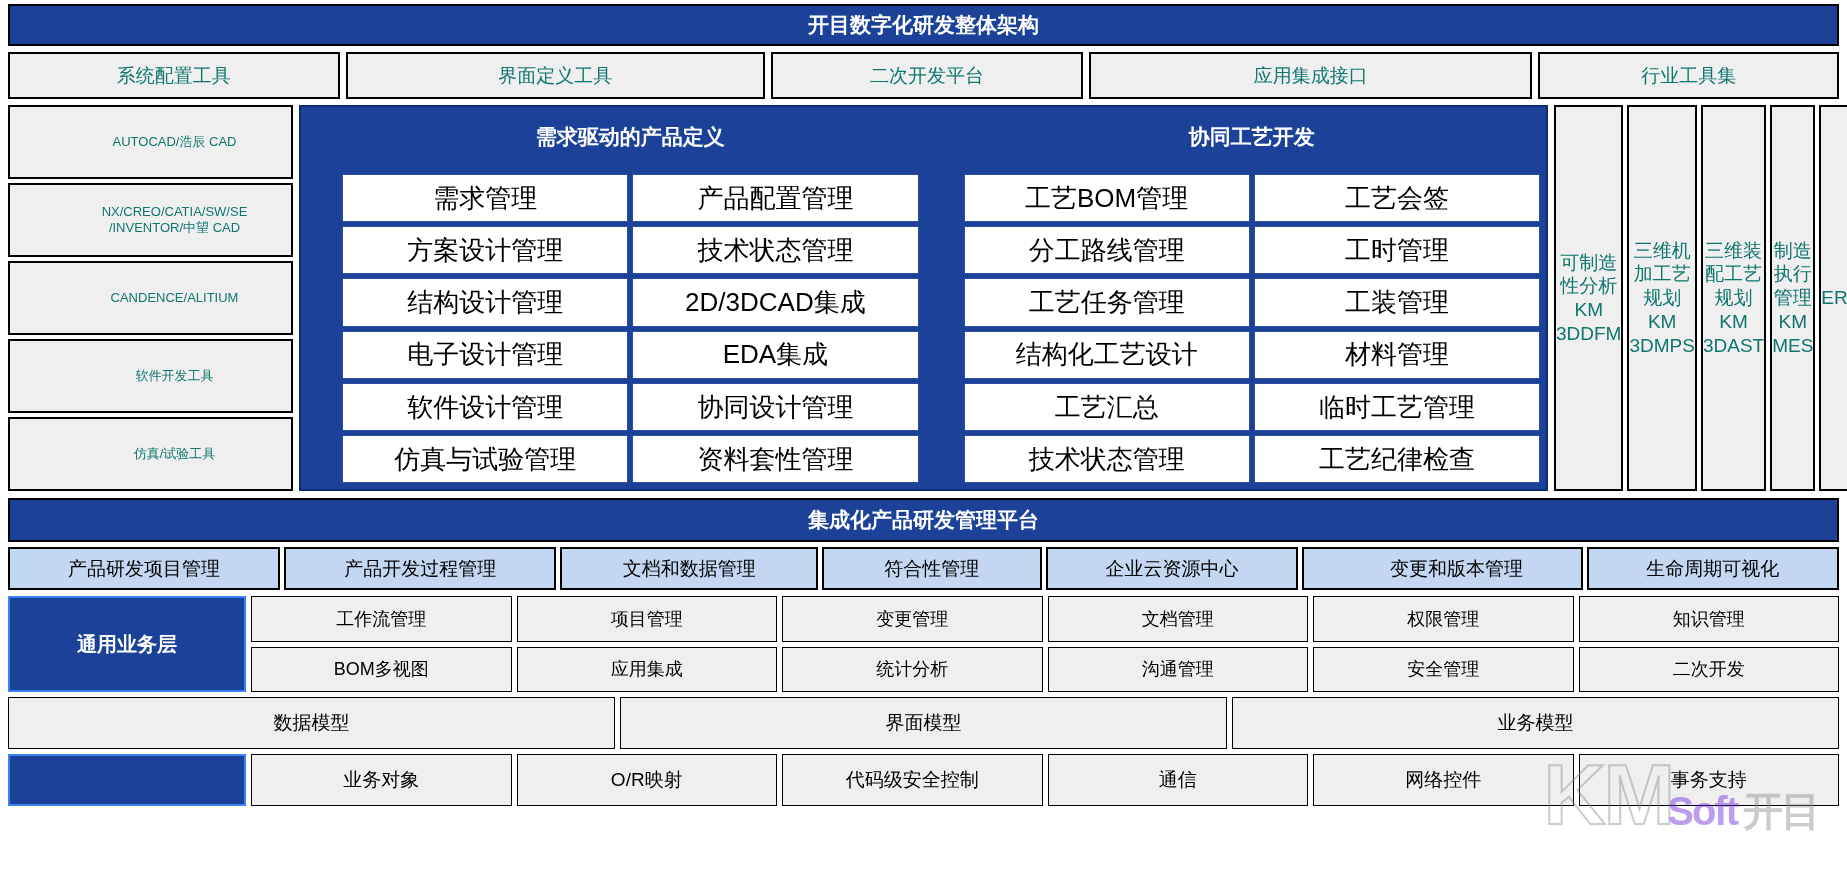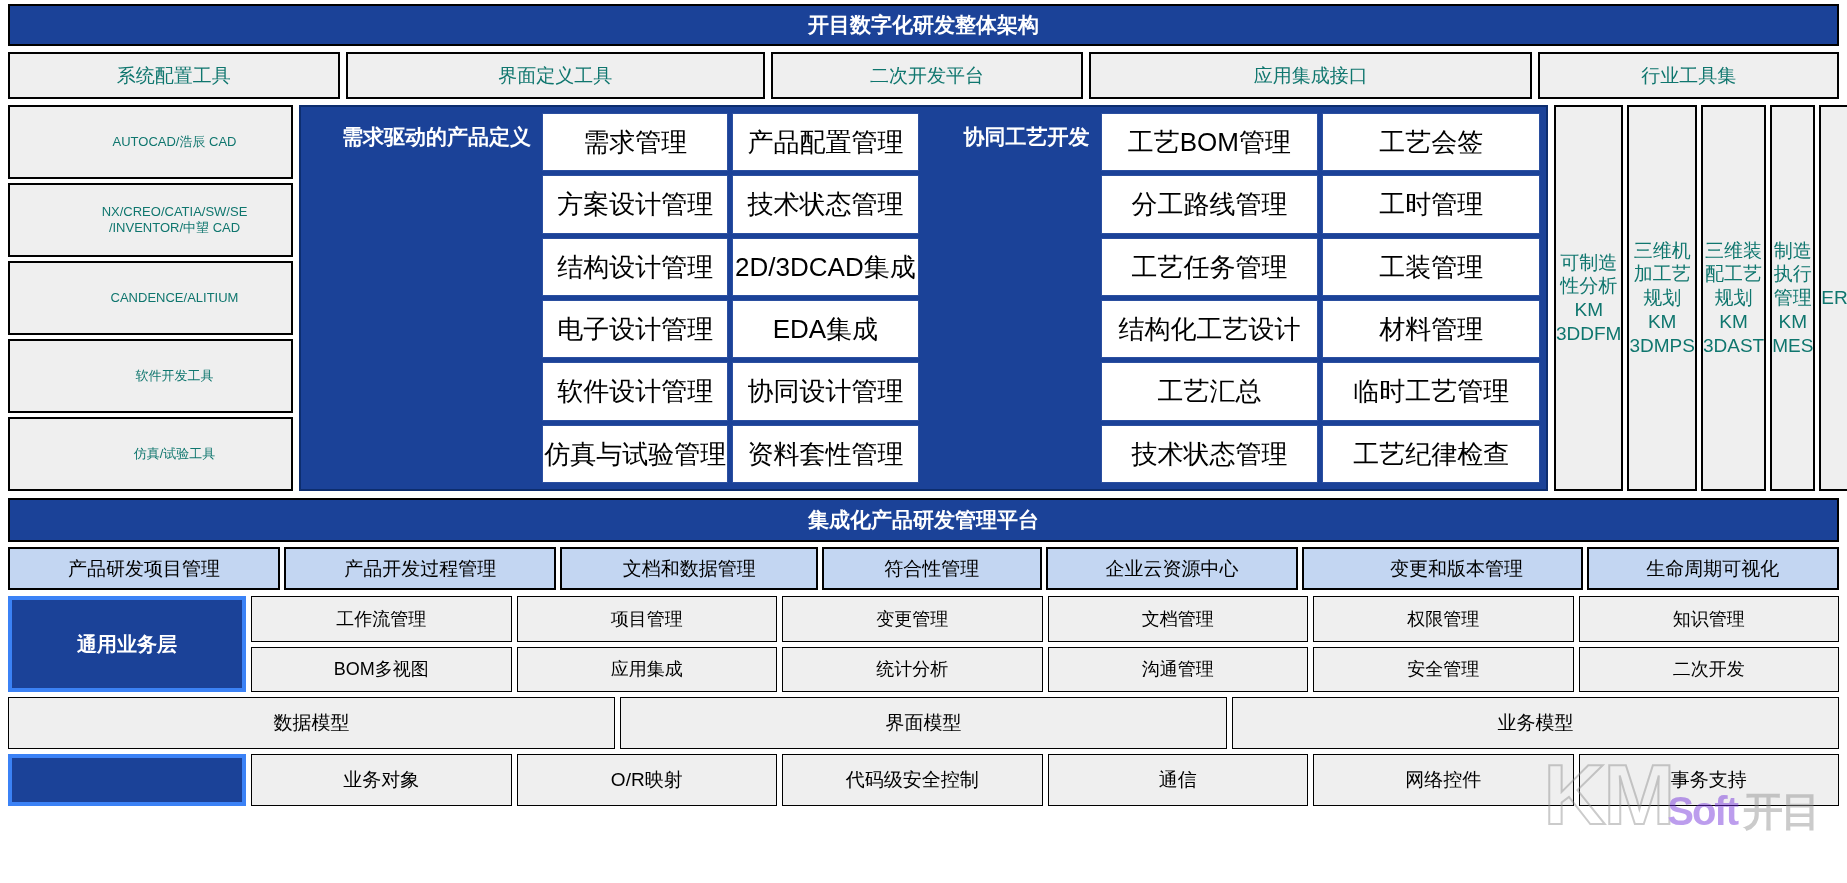--- a/index.html
+++ b/index.html
@@ -109,21 +109,21 @@
     background: #1b4298;
     border: 2px solid #0d2d6e;
     box-sizing: border-box;
     padding: 6px;
     display: flex;
     gap: 10px;
   }
   .panel {
     flex: 1 1 0;
     display: flex;
-    flex-direction: row;
+    flex-direction: column;
     gap: 11px;
     padding-left: 35px;
   }
   .panel-title {
     color: #ffffff;
     font-weight: bold;
     font-size: 21px;
     text-align: center;
     padding: 10px 0 12px 0;
   }
@@ -184,21 +184,21 @@
     display: flex;
     gap: 5px;
   }
   .layer-label {
     width: 238px;
     flex: 0 0 238px;
     background: #1b4298;
     color: #ffffff;
     font-weight: bold;
     font-size: 20px;
-    border: 4px solid #3b82f6;
+    border: 2px solid #3b82f6;
     box-sizing: border-box;
     display: flex;
     align-items: center;
     justify-content: center;
   }
   .layer-body {
     flex: 1 1 auto;
     display: flex;
     flex-direction: column;
     gap: 5px;

